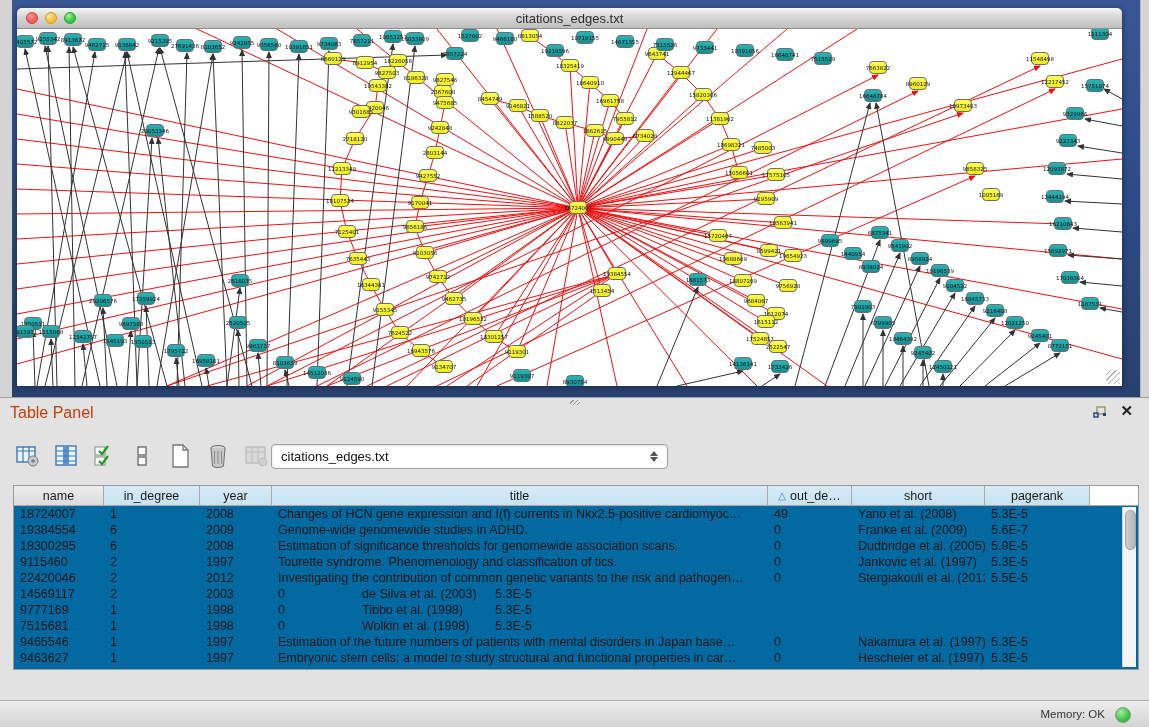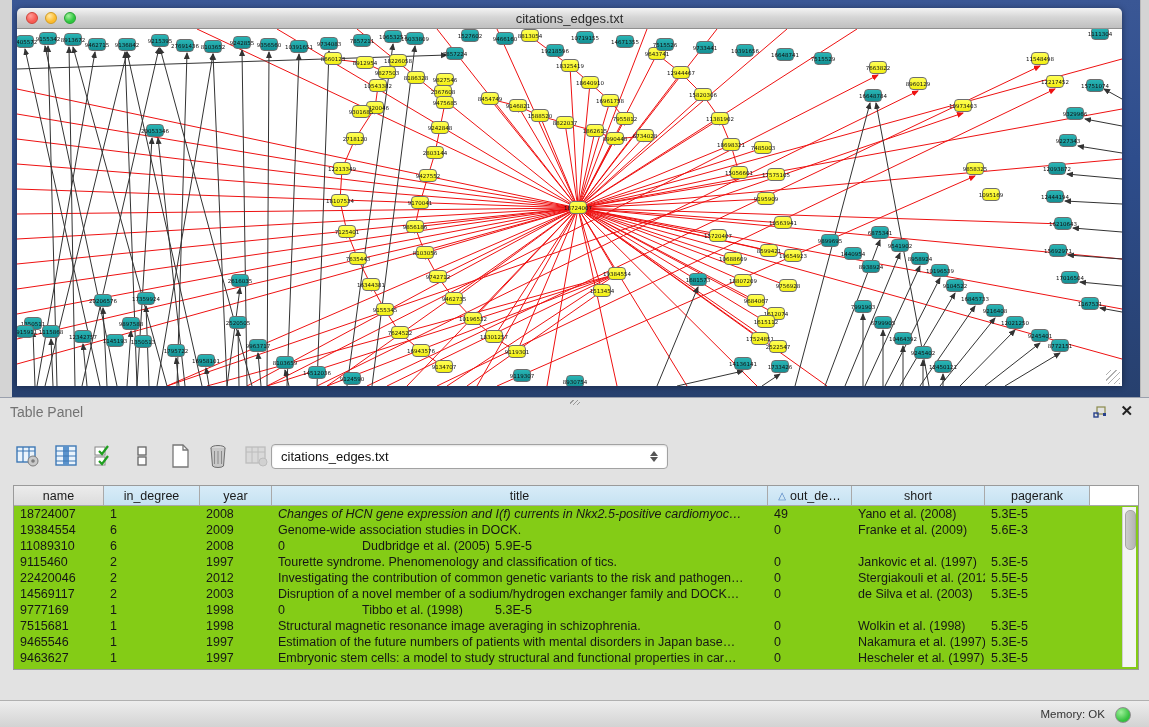--- a/index.html
+++ b/index.html
@@ -31,36 +31,36 @@
   .n.y{background:linear-gradient(180deg,#ffff55,#f2ef13);}
   .n span{position:absolute;left:50%;top:50%;transform:translate(-50%,-50%);
     font-size:5.5px;line-height:6px;white-space:nowrap;color:#101010;
     font-family:"DejaVu Sans",sans-serif;pointer-events:none;}
   .grip{position:absolute;right:2px;bottom:2px;width:14px;height:14px;
     background:repeating-linear-gradient(135deg,transparent 0 3px,#b0b0b0 3px 4px);}
   
   .table-panel{position:absolute;left:0;top:397px;width:1149px;height:303px;
     background:#e2e2e2;border-top:1px solid #9aa0ad;}
   .tp-header{position:absolute;left:0;top:0;width:100%;height:26px;}
-  .tp-title{position:absolute;left:10px;top:6px;font-size:14px;color:#737373;}
+  .tp-title{position:absolute;left:10px;top:6px;font-size:16px;color:#c2410c;}
   .tp-float{position:absolute;right:42px;top:7px;width:14px;height:13px;cursor:pointer;}
   .tp-close{position:absolute;right:16px;top:4px;font-size:15px;font-weight:bold;color:#222;cursor:pointer;}
   .splitter-dot{position:absolute;left:570px;top:2px;width:10px;height:5px;
     background:repeating-linear-gradient(135deg,transparent 0 2px,#9a9a9a 2px 3px);}
   .toolbar{position:absolute;left:14px;top:40px;height:36px;display:flex;align-items:center;gap:10px;}
   .tbtn{width:28px;height:28px;display:flex;align-items:center;justify-content:center;cursor:pointer;}
   .combo{position:absolute;left:271px;top:46px;width:395px;height:23px;background:#fff;
     border:1px solid #a2a2a2;border-radius:4px;box-shadow:inset 0 1px 2px rgba(0,0,0,.12);
     display:flex;align-items:center;cursor:pointer;}
   .combo-text{flex:1;padding-left:9px;font-size:13px;color:#111;}
   .combo-arrows{width:18px;display:flex;flex-direction:column;align-items:center;gap:1px;padding-right:4px;}
   .combo-arrows i{border-left:4px solid transparent;border-right:4px solid transparent;display:block;}
   .combo-arrows .up{border-bottom:5px solid #555;}
   .combo-arrows .dn{border-top:5px solid #555;}
-  .tbl-wrap{position:absolute;left:13px;top:87px;width:1124px;height:183px;background:#84cc16;
+  .tbl-wrap{position:absolute;left:13px;top:87px;width:1124px;height:183px;background:#0369a1;
     border:1px solid #9a9a9a;overflow:hidden;}
   .tbl-head{display:flex;height:20px;}
   .th{box-sizing:border-box;height:20px;border-right:1px solid #a9a9a9;border-bottom:1px solid #a9a9a9;
     font-size:12.5px;color:#1a1a1a;display:flex;align-items:center;justify-content:center;
     background:linear-gradient(180deg,#d8ecf8,#c6e2f2);overflow:hidden;white-space:nowrap;}
   .th.gray{background:linear-gradient(180deg,#ececec,#dcdcdc);}
   .th.filler{background:#fff;border-right:none;}
   .sort-tri{color:#4a7bbf;font-size:10px;margin-right:4px;}
   .tbl-body{position:relative;}
   .tr{display:flex;height:16px;}
@@ -877,38 +877,39 @@
         <div class="th " style="width: 105px;">
           <span>pagerank</span>
         </div>
         <div class="th filler" style="flex: 1 1 0%;"></div>
       </div>
     <div class="tbl-body" id="tbl-body">
         <div class="tr">
           <div class="td" style="width: 90px;">18724007</div>
           <div class="td" style="width: 96px;">1</div>
           <div class="td" style="width: 72px;">2008</div>
-          <div class="td" style="width: 496px; font-style: italic;">Changes of HCN gene expression and I(f) currents in Nkx2.5-positive cardiomyoc…</div>
+          <div class="td" style="width: 496px;">Changes of HCN gene expression and I(f) currents in Nkx2.5-positive cardiomyoc…</div>
           <div class="td" style="width: 84px;">49</div>
           <div class="td" style="width: 133px;">Yano et al. (2008)</div>
           <div class="td" style="width: 105px;">5.3E-5</div>
         </div>
         <div class="tr">
           <div class="td" style="width: 90px;">19384554</div>
           <div class="td" style="width: 96px;">6</div>
           <div class="td" style="width: 72px;">2009</div>
-          <div class="td" style="width: 496px;">Genome-wide association studies in DOCK.</div>
+          <div class="td" style="width: 496px;">Genome-wide genomewide studies in ADHD.</div>
           <div class="td" style="width: 84px;">0</div>
           <div class="td" style="width: 133px;">Franke et al. (2009)</div>
-          <div class="td" style="width: 105px;">5.6E-3</div>
+          <div class="td" style="width: 105px;">5.6E-7</div>
         </div>
         <div class="tr">
-          <div class="td" style="width: 90px;">11089310</div>
+          <div class="td" style="width: 90px;">18300295</div>
           <div class="td" style="width: 96px;">6</div>
           <div class="td" style="width: 72px;">2008</div>
+          <div class="td" style="width: 496px;">Estimation of significance thresholds for genomewide association scans.</div>
           <div class="td" style="width: 84px;">0</div>
           <div class="td" style="width: 133px;">Dudbridge et al. (2005)</div>
           <div class="td" style="width: 105px;">5.9E-5</div>
         </div>
         <div class="tr">
           <div class="td" style="width: 90px;">9115460</div>
           <div class="td" style="width: 96px;">2</div>
           <div class="td" style="width: 72px;">1997</div>
           <div class="td" style="width: 496px;">Tourette syndrome. Phenomenology and classification of tics.</div>
           <div class="td" style="width: 84px;">0</div>
@@ -921,38 +922,36 @@
           <div class="td" style="width: 72px;">2012</div>
           <div class="td" style="width: 496px;">Investigating the contribution of common genetic variants to the risk and pathogen…</div>
           <div class="td" style="width: 84px;">0</div>
           <div class="td" style="width: 133px;">Stergiakouli et al. (2012)</div>
           <div class="td" style="width: 105px;">5.5E-5</div>
         </div>
         <div class="tr">
           <div class="td" style="width: 90px;">14569117</div>
           <div class="td" style="width: 96px;">2</div>
           <div class="td" style="width: 72px;">2003</div>
-          <div class="td" style="width: 496px;">Disruption of a novel member of a sodium/hydrogen exchanger family and DOCK…</div>
           <div class="td" style="width: 84px;">0</div>
           <div class="td" style="width: 133px;">de Silva et al. (2003)</div>
           <div class="td" style="width: 105px;">5.3E-5</div>
         </div>
         <div class="tr">
           <div class="td" style="width: 90px;">9777169</div>
           <div class="td" style="width: 96px;">1</div>
           <div class="td" style="width: 72px;">1998</div>
           <div class="td" style="width: 84px;">0</div>
           <div class="td" style="width: 133px;">Tibbo et al. (1998)</div>
           <div class="td" style="width: 105px;">5.3E-5</div>
         </div>
         <div class="tr">
           <div class="td" style="width: 90px;">7515681</div>
           <div class="td" style="width: 96px;">1</div>
           <div class="td" style="width: 72px;">1998</div>
-          <div class="td" style="width: 496px;">Structural magnetic resonance image averaging in schizophrenia.</div>
           <div class="td" style="width: 84px;">0</div>
           <div class="td" style="width: 133px;">Wolkin et al. (1998)</div>
           <div class="td" style="width: 105px;">5.3E-5</div>
         </div>
         <div class="tr">
           <div class="td" style="width: 90px;">9465546</div>
           <div class="td" style="width: 96px;">1</div>
           <div class="td" style="width: 72px;">1997</div>
           <div class="td" style="width: 496px;">Estimation of the future numbers of patients with mental disorders in Japan base…</div>
           <div class="td" style="width: 84px;">0</div>

